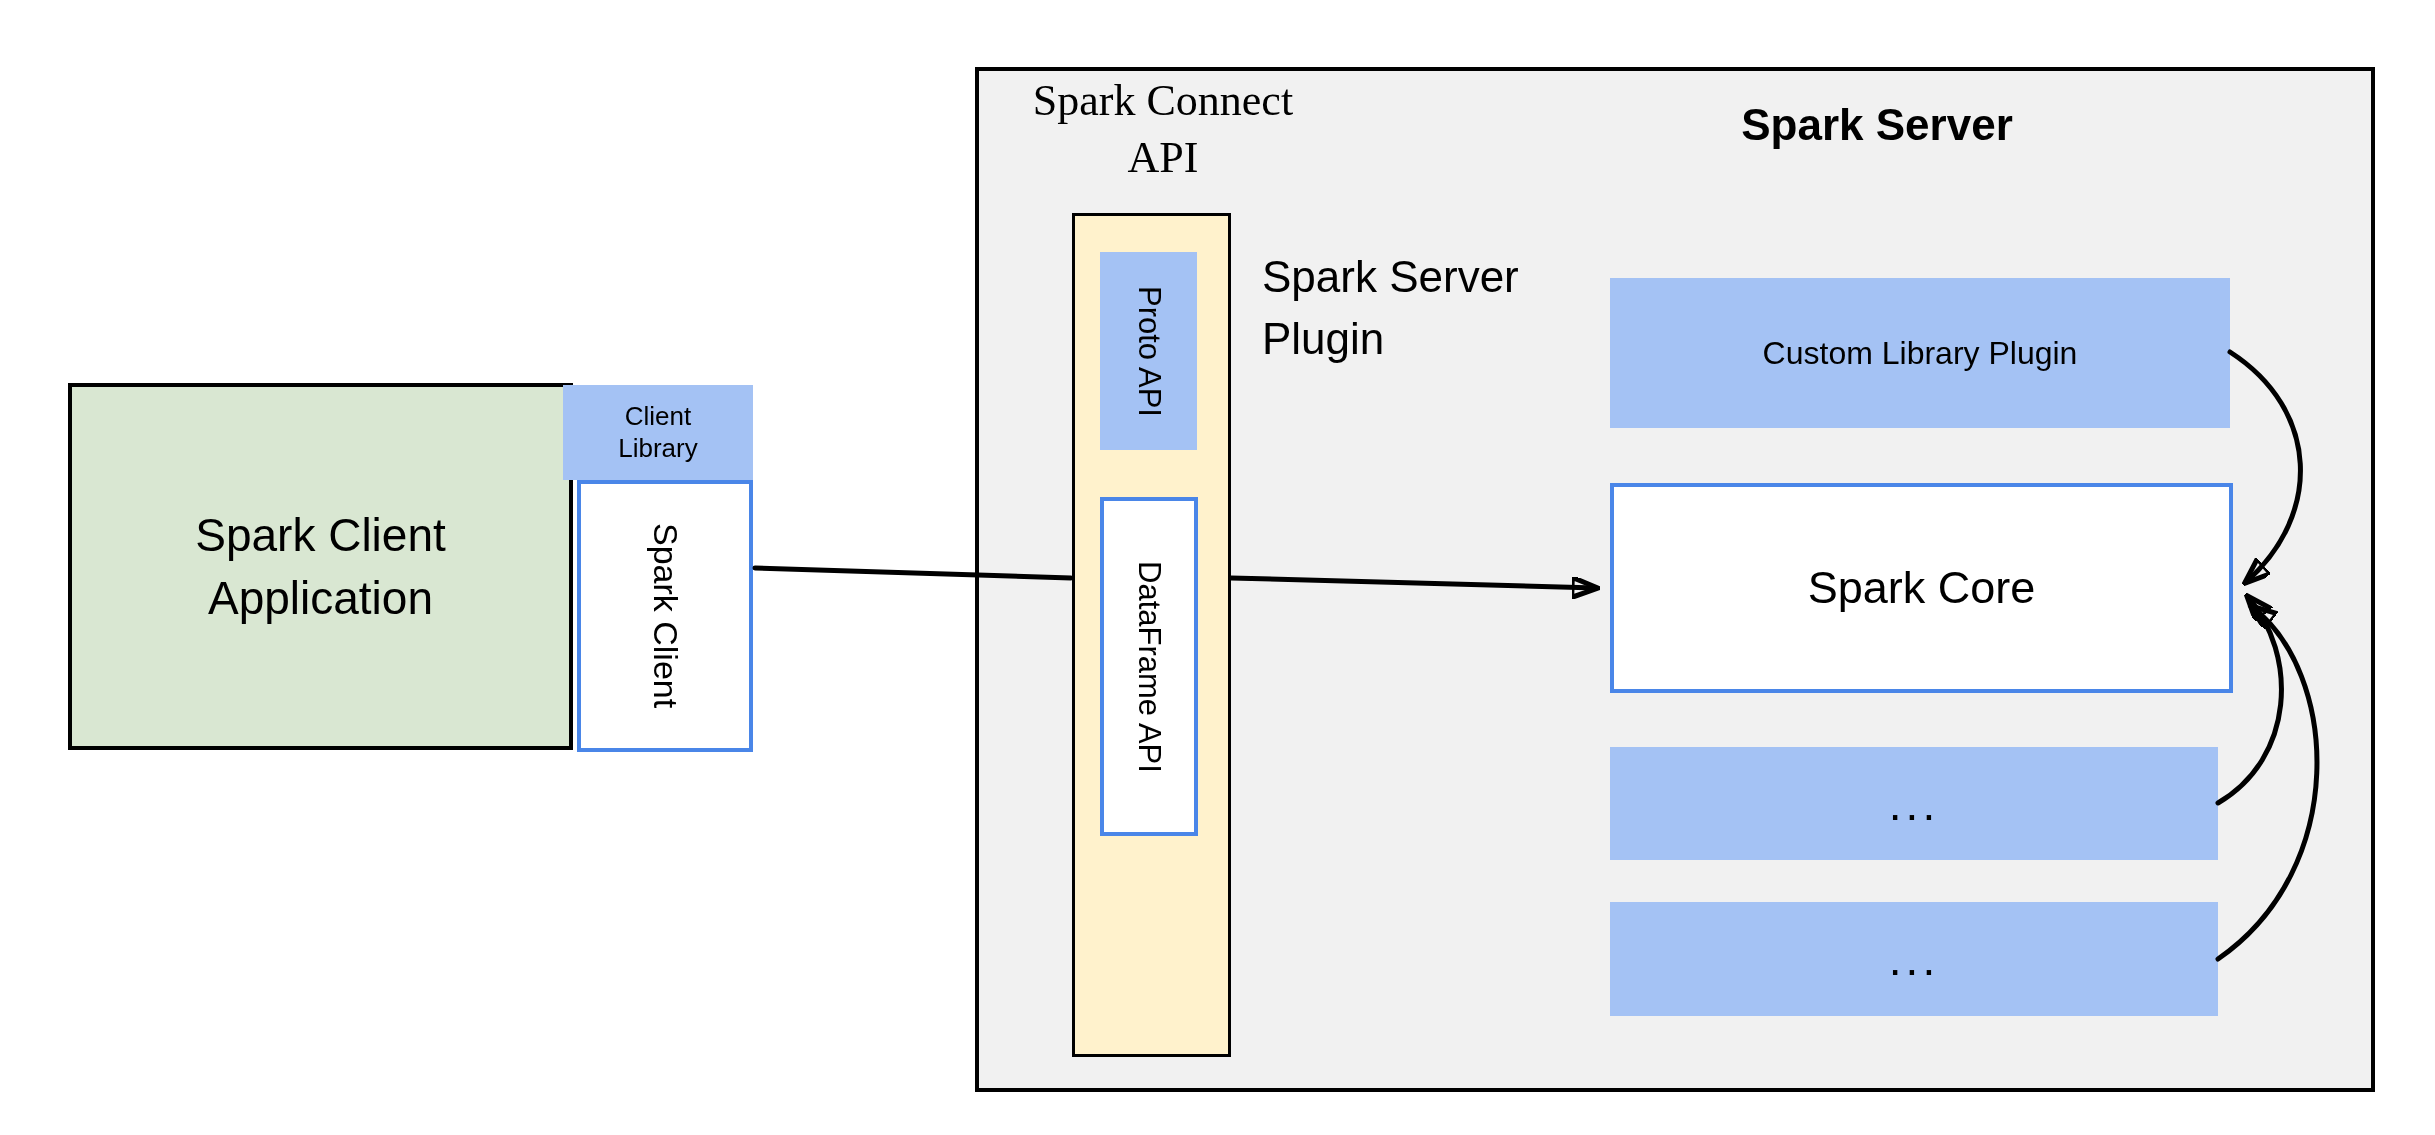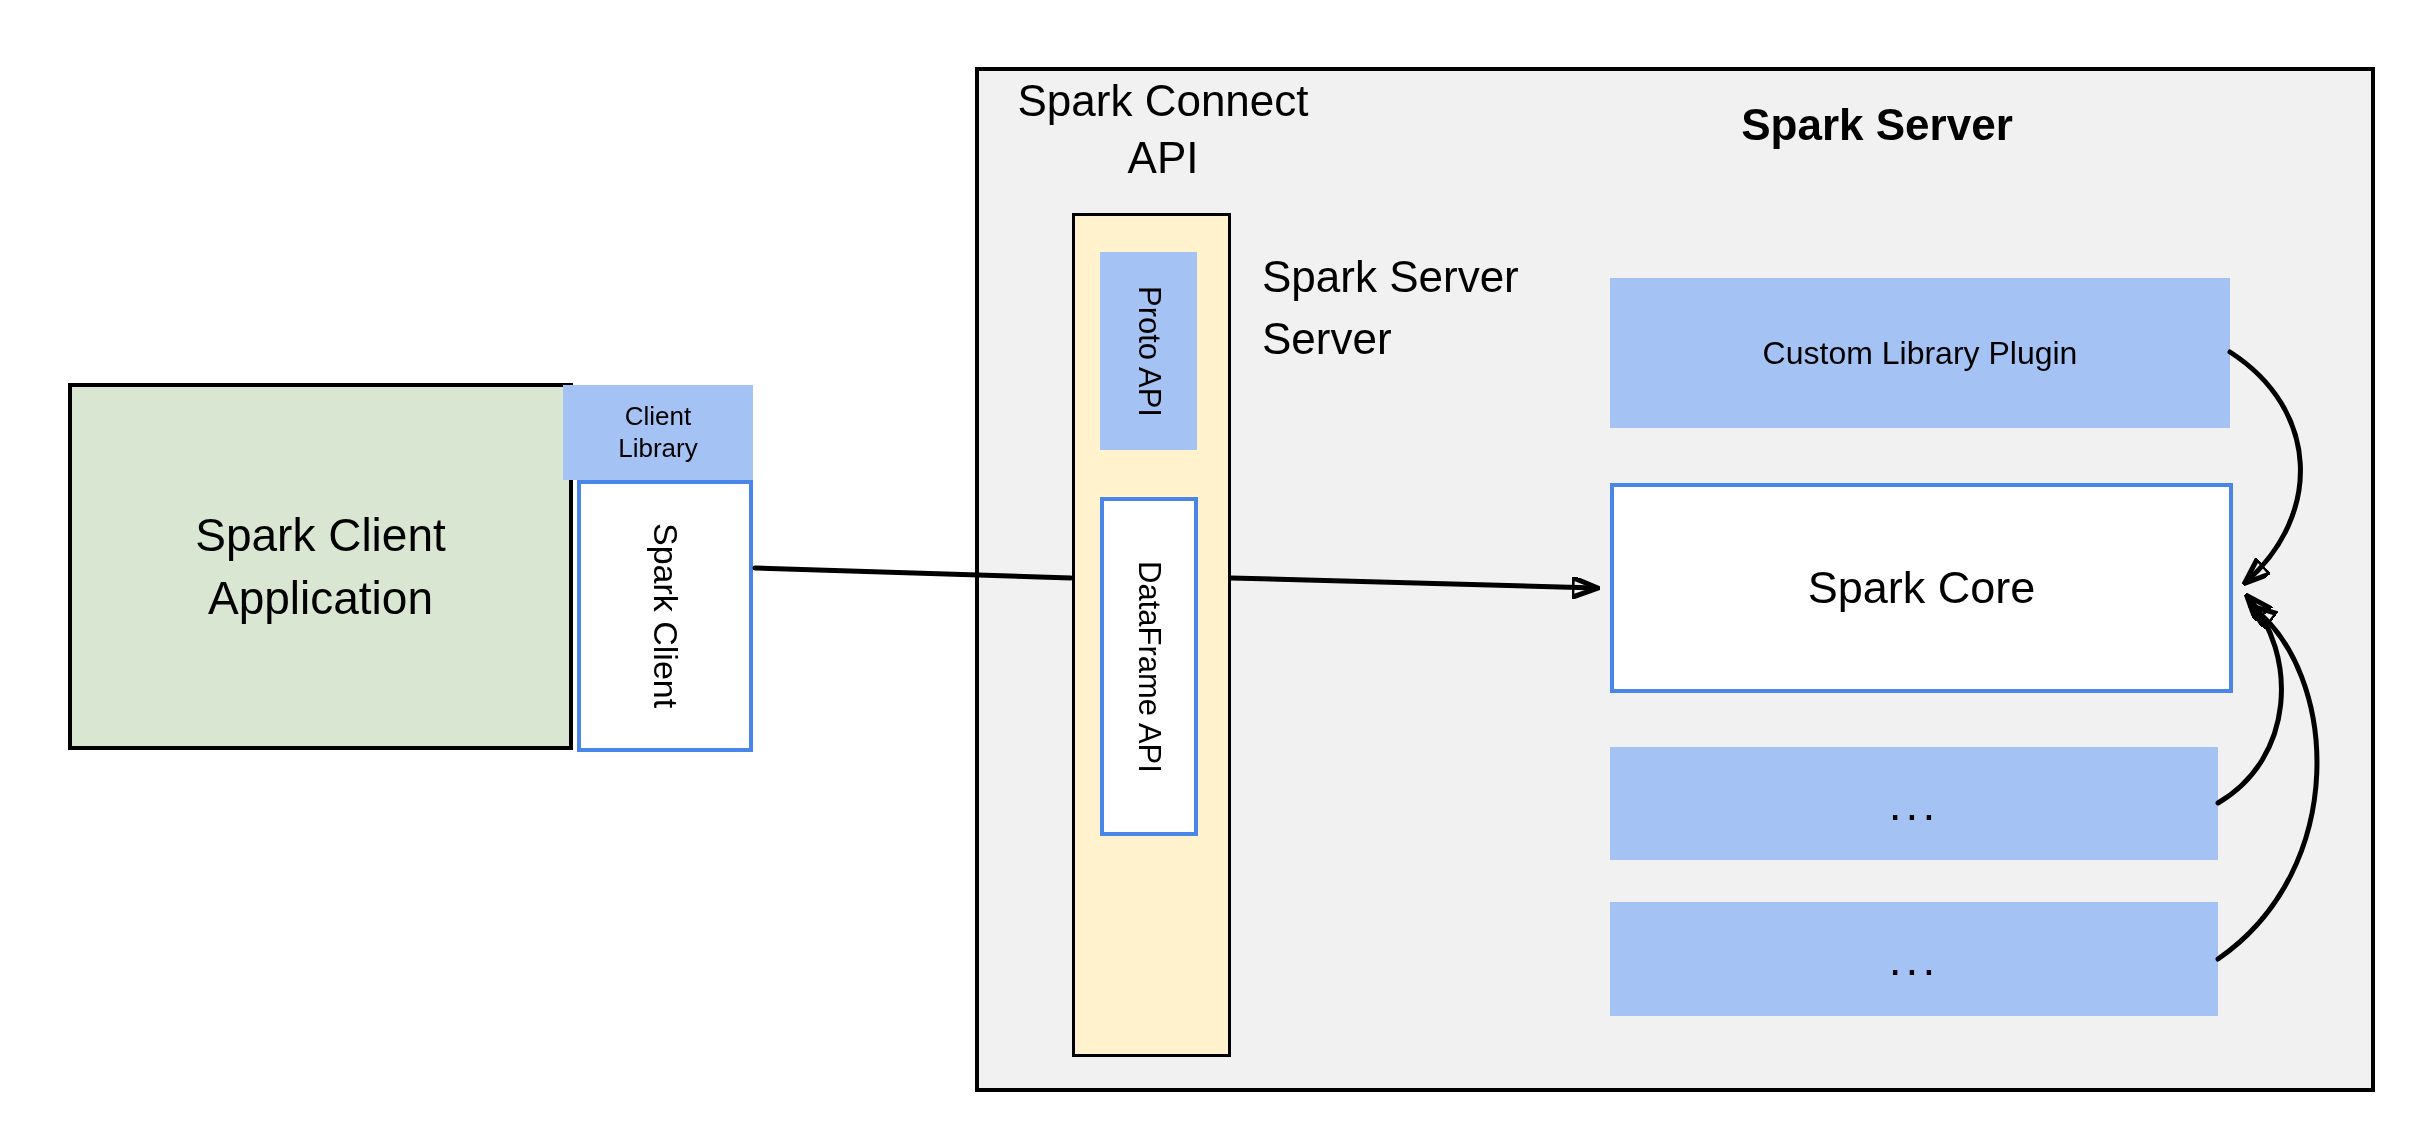--- a/index.html
+++ b/index.html
@@ -96,21 +96,21 @@
     display:flex; align-items:center; justify-content:center;
     font-size:46px; letter-spacing:4px;
   }
   .dots-1{ left:1610px; top:747px; width:608px; height:113px; }
   .dots-2{ left:1610px; top:902px; width:608px; height:114px; }
 
   
   .connect-title{
     left:1013px; top:72px; width:300px;
     text-align:center;
-    font-size:44px; line-height:1.3;
+    font-size:44px; line-height:1.3;font-family:Liberation Serif, serif;
   }
   .server-title{
     left:1662px; top:100px; width:430px;
     text-align:center;
     font-size:44px; font-weight:bold;
   }
   .server-lib-label{
     left:1262px; top:246px;
     font-size:44px; line-height:1.42;
   }
@@ -137,21 +137,21 @@
 
   <div class="abs connect-title">
     <div>Spark Connect</div>
     <div>API</div>
   </div>
 
   <div class="abs server-title">Spark Server</div>
 
   <div class="abs server-lib-label">
     <div>Spark Server</div>
-    <div>Server</div>
+    <div>Plugin</div>
   </div>
 
   <div class="abs yellow-col"></div>
   <div class="abs proto-api">
     <span>Proto API</span>
   </div>
   <div class="abs dataframe-api">
     <span>DataFrame API</span>
   </div>
 

